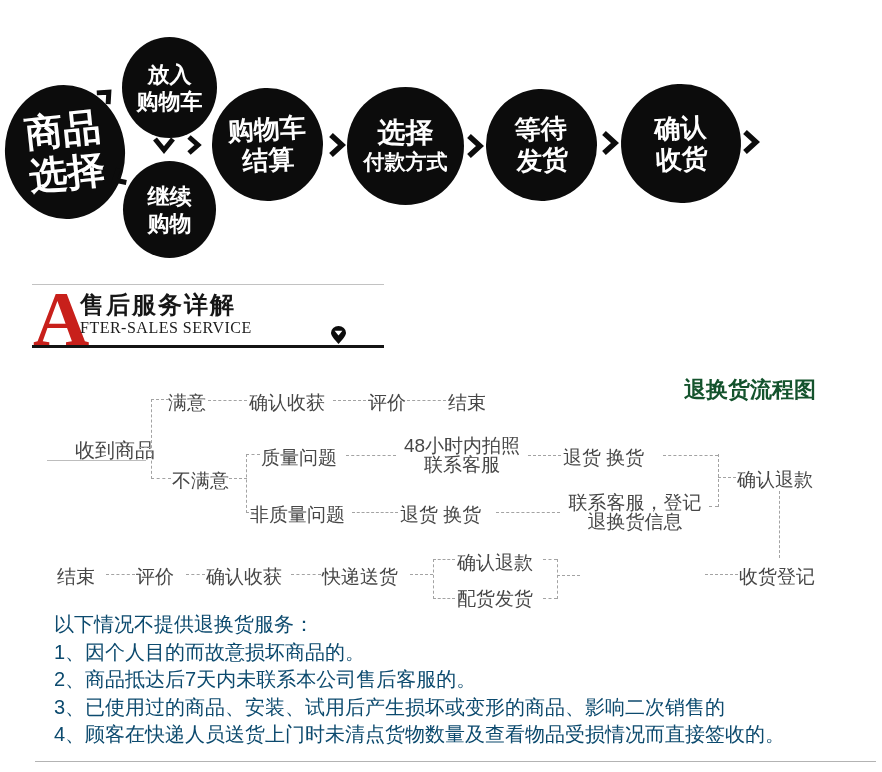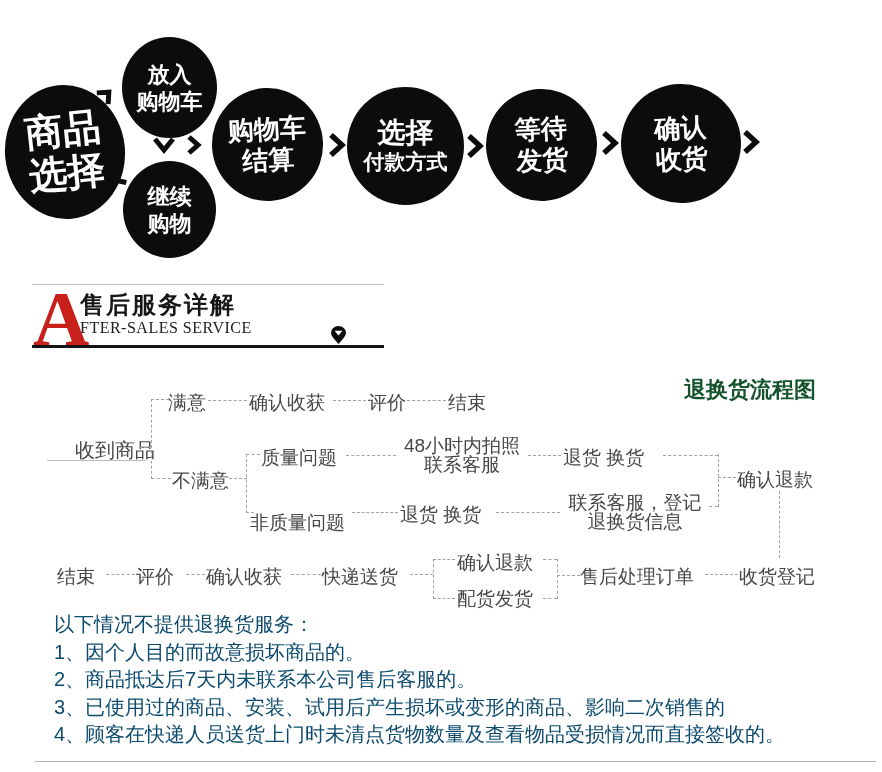--- a/index.html
+++ b/index.html
@@ -118,30 +118,29 @@
   </div>
 
   <div class="fnode" style="left:563px;top:445px;">退货 换货</div>
   <div class="fnode" style="left:737px;top:467px;">确认退款</div>
 
   <div class="fblock" style="left:560px;top:493px;width:150px;">
     <div>联系客服，登记</div>
     <div>退换货信息</div>
   </div>
 
-  <div class="fnode" style="left:250px;top:502px;margin-top:8px;">非质量问题</div>
+  <div class="fnode" style="left:250px;top:502px;">非质量问题</div>
   <div class="fnode" style="left:400px;top:502px;">退货 换货</div>
 
   <div class="fnode" style="left:57px;top:564px;">结束</div>
   <div class="fnode" style="left:136px;top:564px;">评价</div>
   <div class="fnode" style="left:206px;top:564px;">确认收获</div>
   <div class="fnode" style="left:322px;top:564px;">快递送货</div>
   <div class="fnode" style="left:457px;top:550px;">确认退款</div>
   <div class="fnode" style="left:457px;top:586px;">配货发货</div>
-  <div class="fnode" style="left:580px;top:564px;">售后处理订单</div>
   <div class="fnode" style="left:739px;top:564px;">收货登记</div>
 
   <div class="hline" style="left:139px;top:447px;width:13px;"></div>
   <div class="vline" style="left:151px;top:399px;height:80px;"></div>
   <div class="hline" style="left:151px;top:399px;width:18px;"></div>
   <div class="hline" style="left:151px;top:478px;width:20px;"></div>
   <div class="hline" style="left:208px;top:400px;width:39px;"></div>
   <div class="hline" style="left:333px;top:400px;width:33px;"></div>
   <div class="hline" style="left:407px;top:400px;width:39px;"></div>
   <div class="hline" style="left:229px;top:478px;width:18px;"></div>

